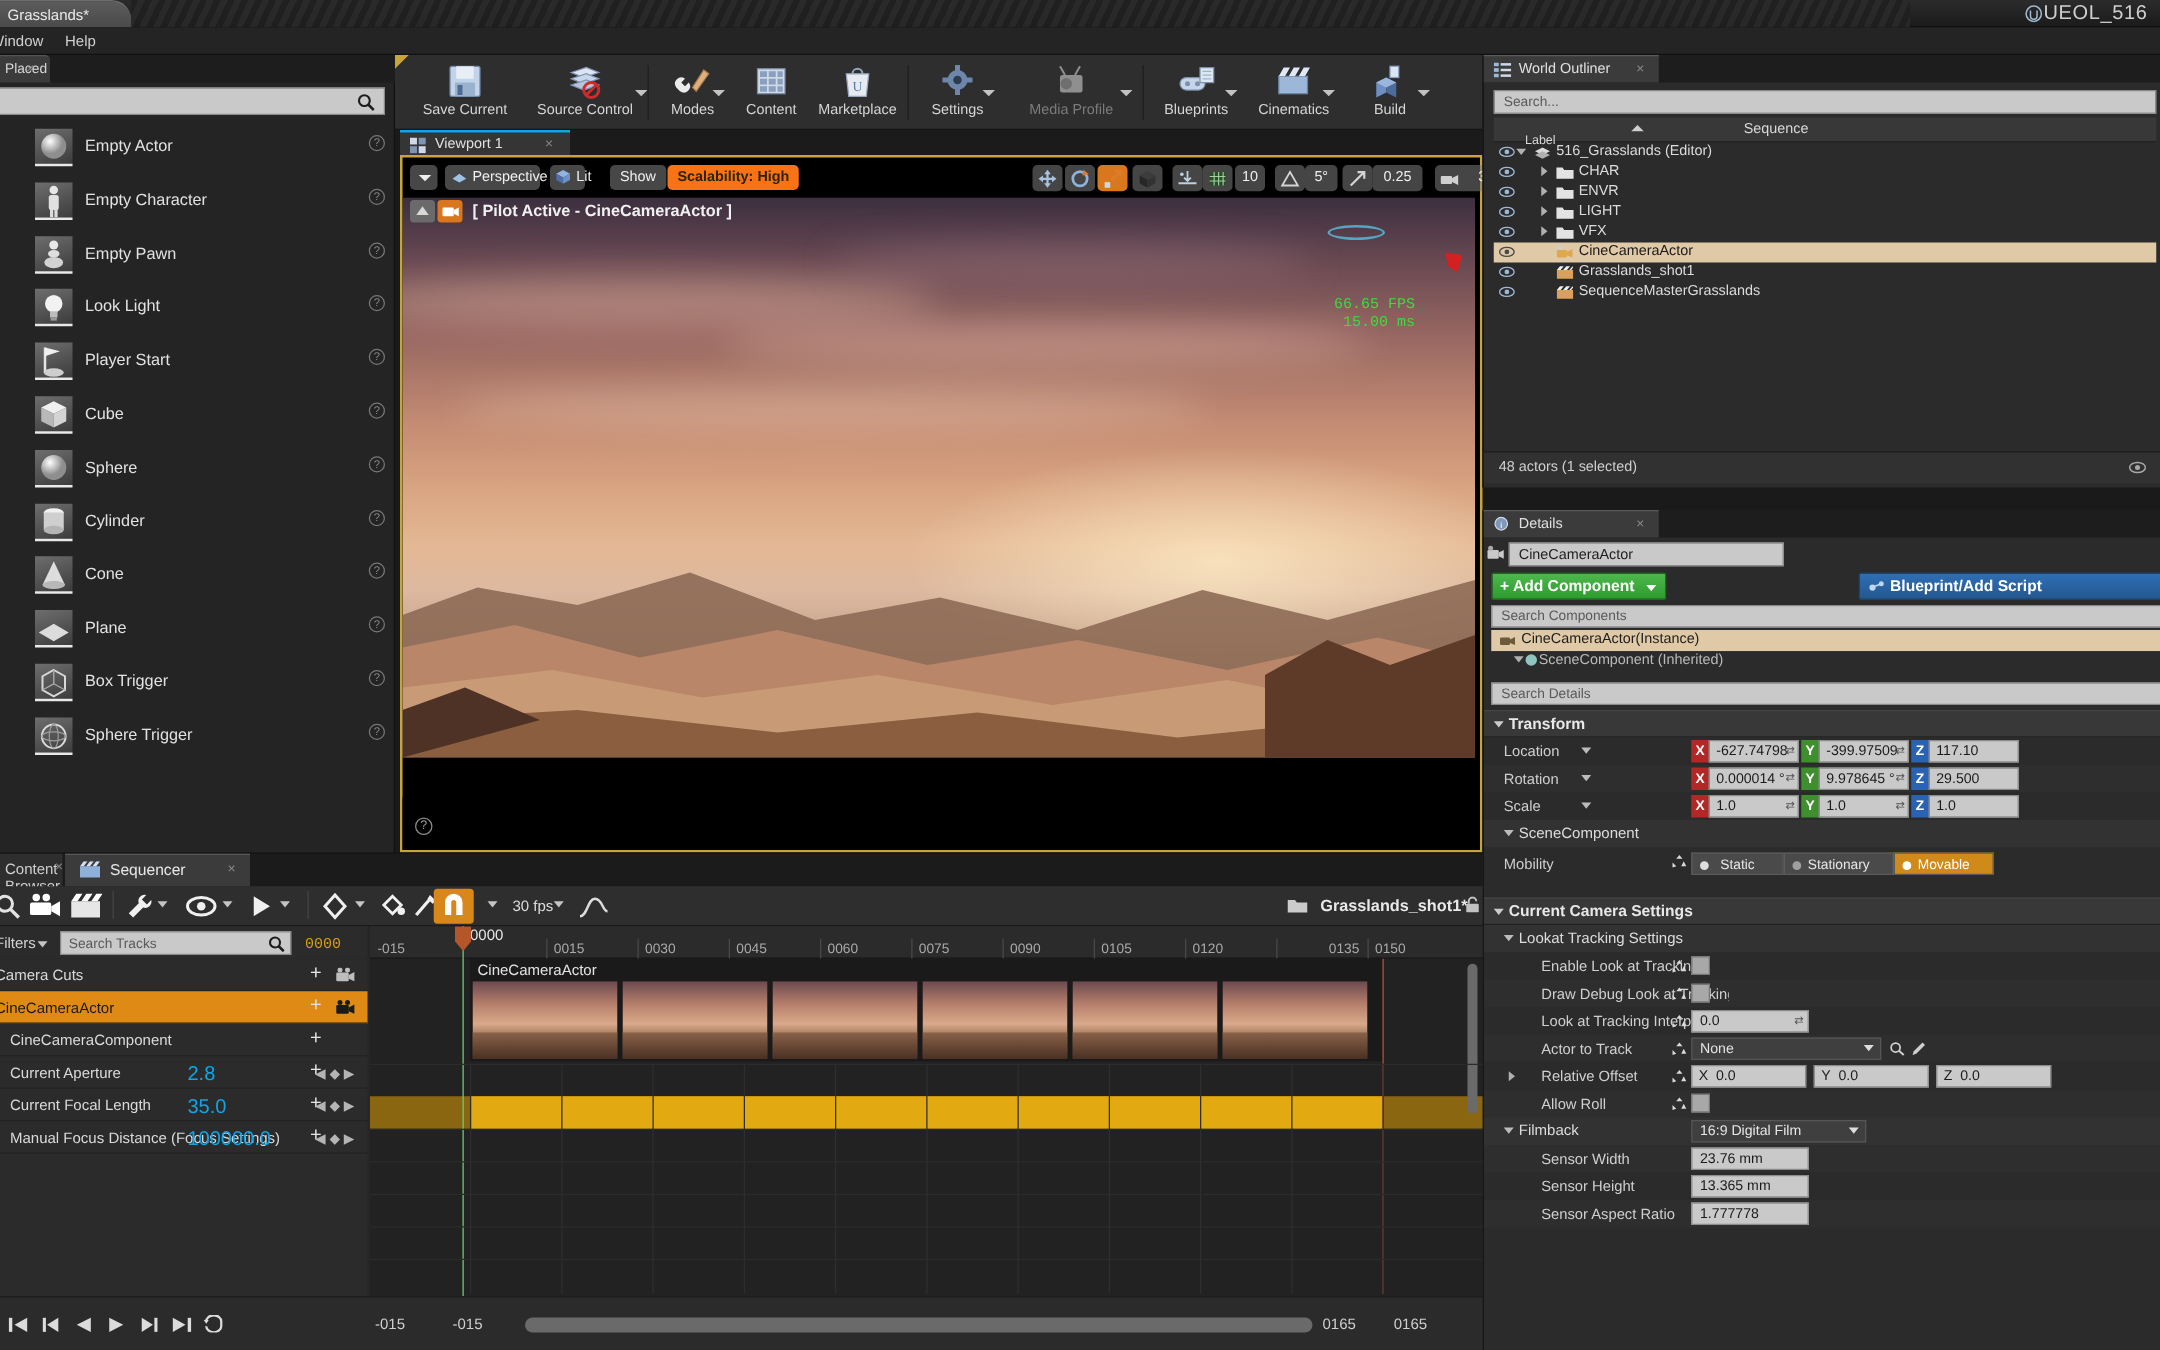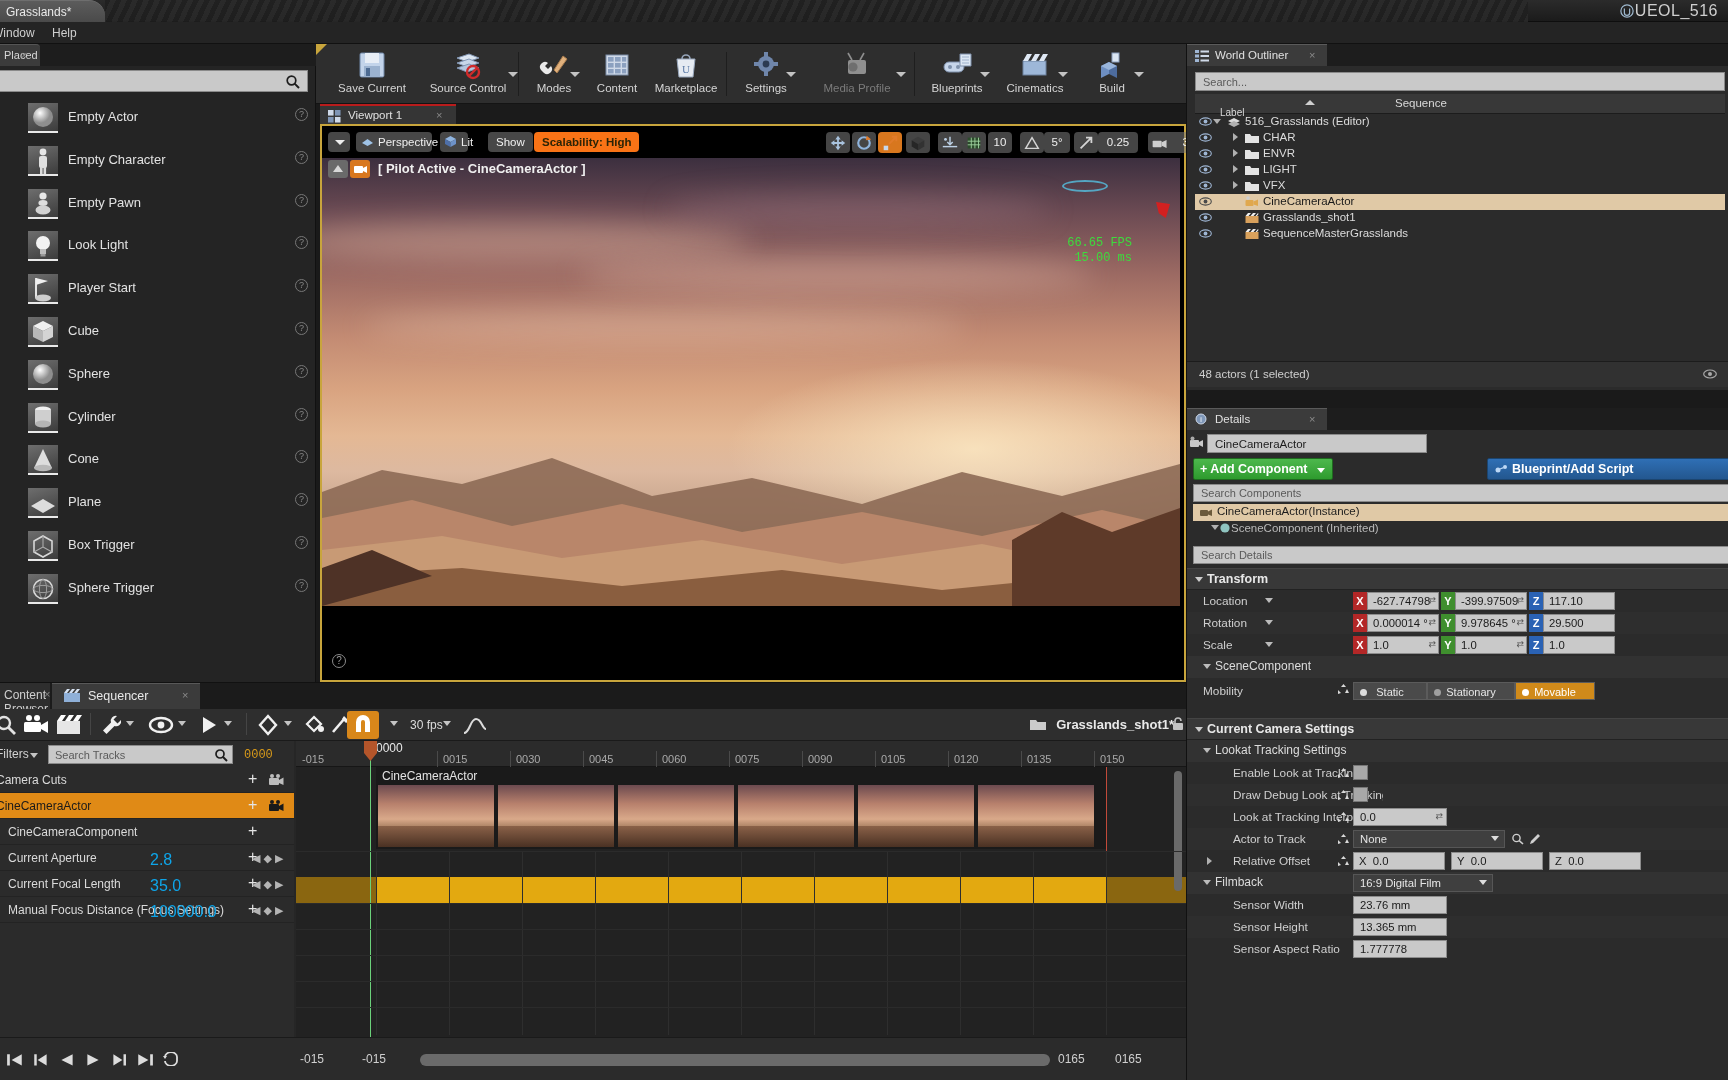--- a/index.html
+++ b/index.html
@@ -52,21 +52,21 @@
   .tb-item{position:absolute;top:2px;height:56px;text-align:center;cursor:default;}
   .tb-ico{position:relative;margin:4px auto 0;width:34px;height:30px;}
   .tb-lbl{font-size:11.5px;color:#d5d5d5;margin-top:2px;white-space:nowrap;}
   .tb-lbl.dim{color:#7b7b7b;}
   .tb-caret{position:absolute;width:0;height:0;border-left:5px solid transparent;border-right:5px solid transparent;border-top:5px solid #c3c3c3;top:26px;}
   .tb-sep{position:absolute;top:8px;width:1px;height:44px;background:#1e1e1e;}
   #tb-more{position:absolute;left:1160px;top:20px;font-size:20px;color:#d0d0d0;}
 
   
   #vp-tabstrip{left:320px;top:104px;width:866px;height:20px;background:#1b1b1b;}
-  #vp-tab{left:0;top:0;width:136px;height:20px;background:#353535;border-top:2px solid #b91c1c;text-align:right;}
+  #vp-tab{left:0;top:0;width:136px;height:20px;background:#353535;border-top:2px solid #0ea5e9;text-align:right;}
   #vp-tab .lbl{position:absolute;left:28px;top:3px;font-size:11.5px;color:#e0e0e0;}
   #vp-tab .x{position:absolute;left:116px;top:3px;font-size:11px;color:#888;}
   #vp-tab .ic{position:absolute;left:8px;top:4px;width:13px;height:13px;}
 
   #viewport{left:320px;top:124px;width:866px;height:558px;background:#000;border:2px solid #c8a53c;}
   #vp-img{position:absolute;left:0;top:32px;width:858px;height:448px;overflow:hidden;}
   
   #sky{position:absolute;inset:0;background:
       linear-gradient(180deg,#3c2f3f 0%,#6b4a53 12%,#9c6a63 26%,#c38b73 40%,#d9a481 52%,#e4b894 62%,#ddb9a0 70%,#c9a78f 78%,#a8866e 88%,#8a6a55 100%);}
   #sunglow{position:absolute;left:46%;top:44%;width:60%;height:42%;
@@ -1039,20 +1039,31 @@
               <div class="v">Y&nbsp; 0.0</div>
             </div>
           </div>
           <div class="axis" style="left:196px;width:94px;">
             <div class="fld" style="left:0;width:92px;">
               <div class="v">Z&nbsp; 0.0</div>
             </div>
           </div>
         </div>
       </div>
+      <div class="prow">
+        <div class="lbl ind2 trunc">Allow Roll</div>
+        <svg class="reset" viewBox="0 0 13 12">
+          <path d="M6.5 1 L9 4 L4 4 Z" fill="#d9d9d9"></path>
+          <path d="M1 7 L4 10 L1 11 Z" fill="#d9d9d9"></path>
+          <path d="M10 6 L12 10 L8 10 Z" fill="#d9d9d9"></path>
+        </svg>
+        <div class="vcol">
+          <div class="chk"></div>
+        </div>
+      </div>
       <div class="sub">
         <div class="tri"></div>
         <div class="t">Filmback</div>
         <div class="vcol" style="top:2px;">
           <div class="fldwide" style="width:140px;background:#3f3f3f;border-color:#565656;padding-left:20px;">
             <div class="v" style="color:#e6e6e6;">16:9 Digital Film</div>
             <div class="dd" style="border-top-color:#ddd;"></div>
           </div>
         </div>
       </div>
@@ -1236,21 +1247,21 @@
         <div class="tick" style="left: 366px;">0060</div>
         <div class="tickline" style="left: 433px;"></div>
         <div class="tick" style="left: 439px;">0075</div>
         <div class="tickline" style="left: 506px;"></div>
         <div class="tick" style="left: 512px;">0090</div>
         <div class="tickline" style="left: 579px;"></div>
         <div class="tick" style="left: 585px;">0105</div>
         <div class="tickline" style="left: 652px;"></div>
         <div class="tick" style="left: 658px;">0120</div>
         <div class="tickline" style="left: 725px;"></div>
-        <div class="tick" style="left: 731px; text-align: right;">0135</div>
+        <div class="tick" style="left: 767px; text-align: right;">0135</div>
         <div class="tickline" style="left: 798px;"></div>
         <div class="tick" style="left: 804px;">0150</div>
       </div>
     <div id="clip-area">
       <div id="clip-label">CineCameraActor</div>
     <div class="thumbcell" style="left: 2px; width: 116px;">
           <div style="position:absolute;inset:0;background:linear-gradient(180deg,#6c4a4f 0%,#b7806c 30%,#d9a98a 55%,#9a7456 72%,#5a3f30 100%);"></div>
           <div style="position:absolute;left:0;bottom:0;width:100%;height:34%;background:linear-gradient(180deg,#8a6148,#4a3123);"></div>
         </div>
         <div class="thumbcell" style="left: 122px; width: 116px;">

